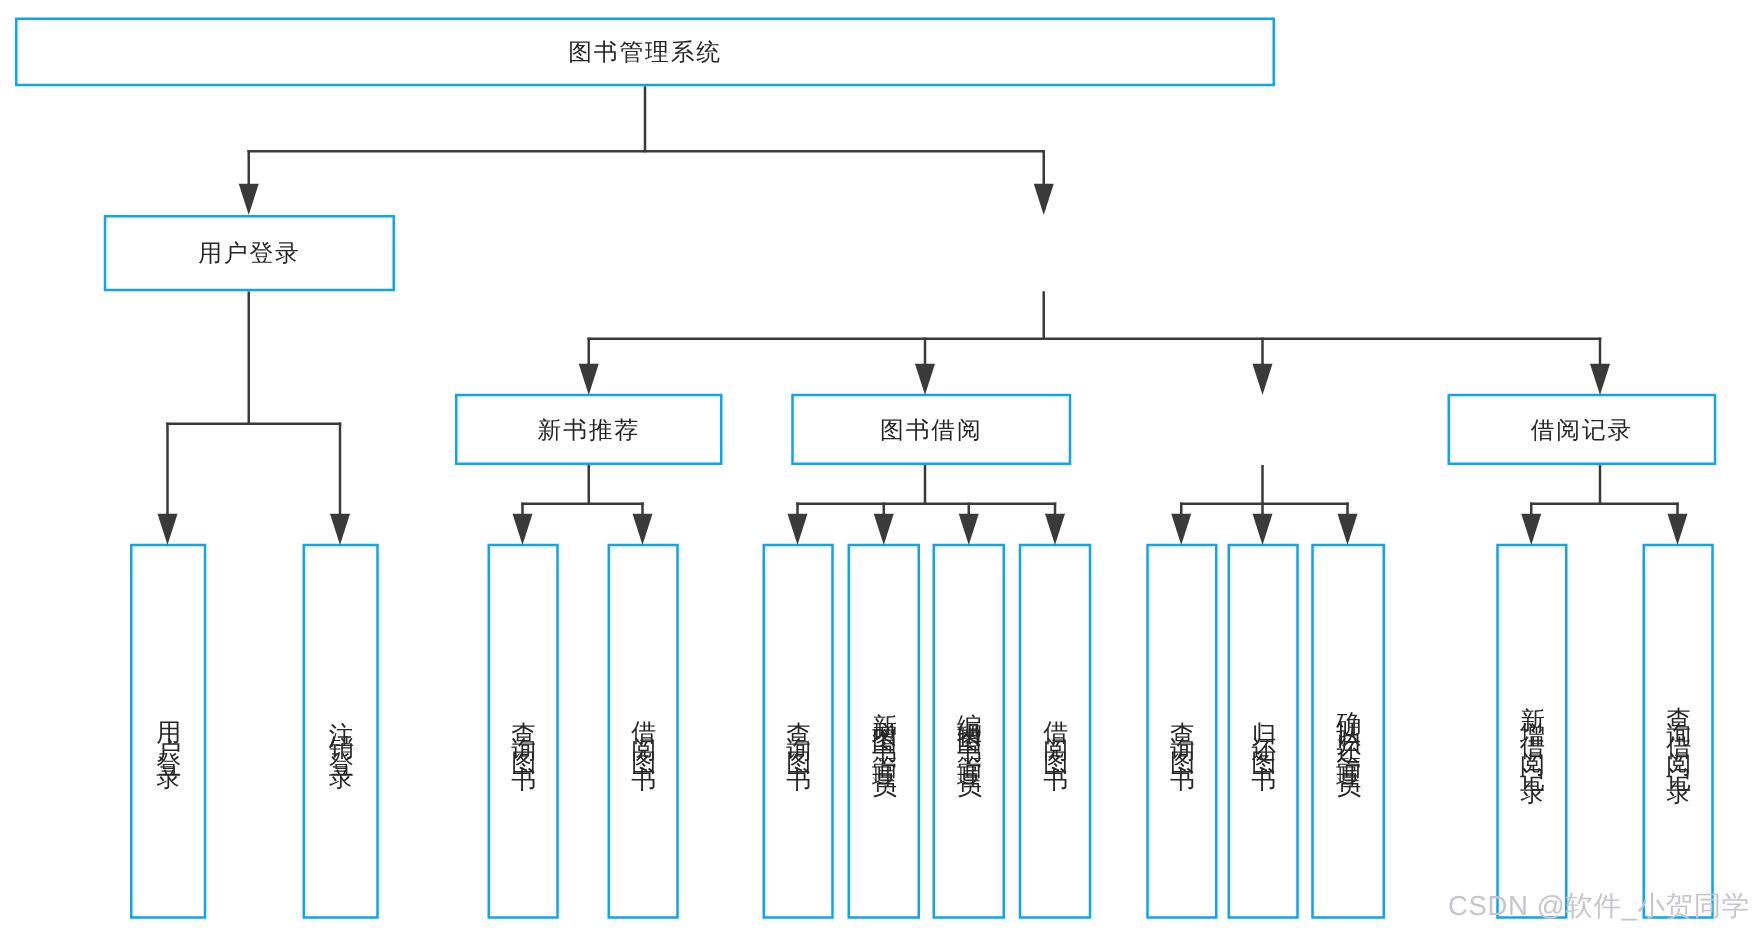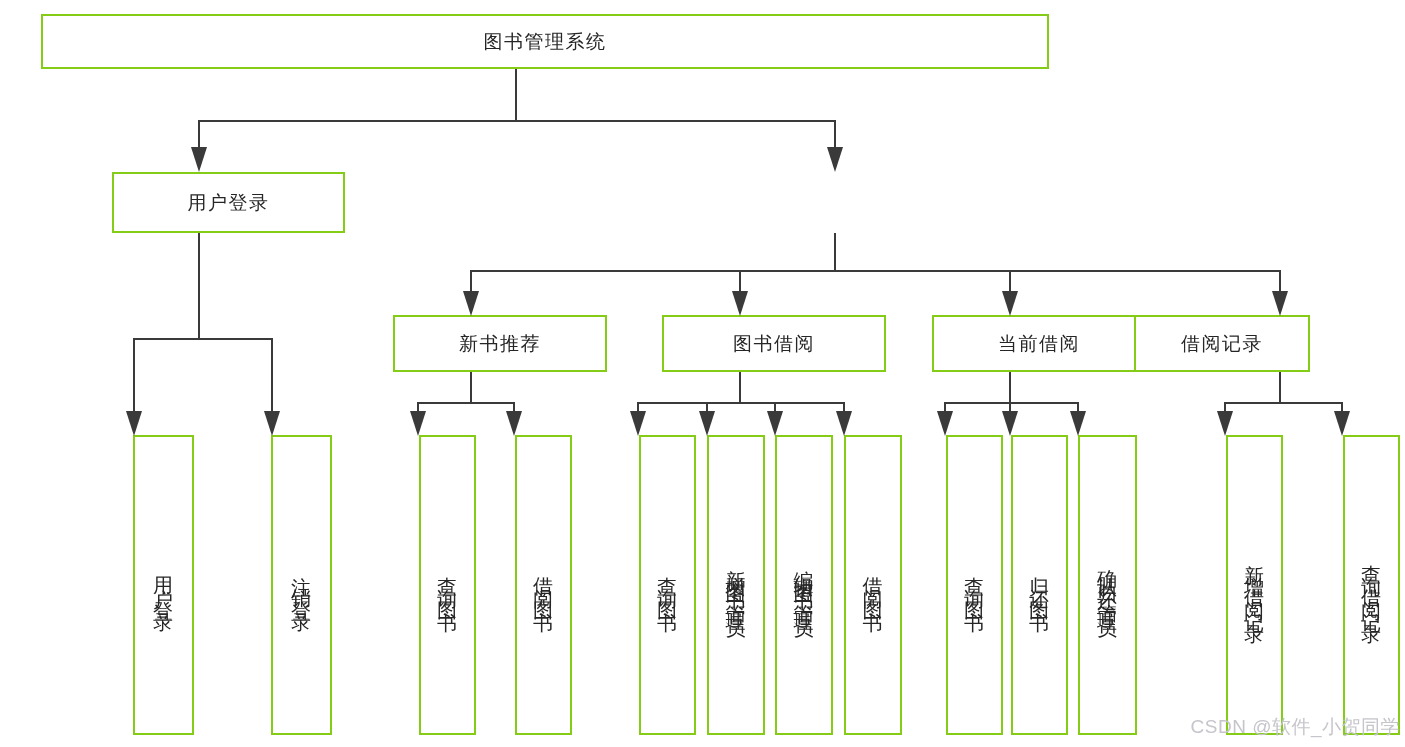--- a/index.html
+++ b/index.html
@@ -7,28 +7,27 @@
     position: relative;
     width: 1405px;
     height: 747px;
     background: #ffffff;
     font-family: "Liberation Sans", sans-serif;
     overflow: hidden;
   }
   .box {
     position: absolute;
     box-sizing: border-box;
-    border: 2px solid #84cc16;
+    border: 2px solid #0ea5e9;
     background: #ffffff;
     display: flex;
     align-items: center;
     justify-content: center;
     color: #262626;
     z-index: 2;
-    margin-left: 29px;
   }
   .hlabel {
     font-size: 19px;
     letter-spacing: 1.5px;
     white-space: nowrap;
   }
   .leaf { top: 435px; height: 300px; }
   .vtext {
     writing-mode: vertical-rl;
     text-orientation: mixed;
@@ -46,21 +45,21 @@
     width: 0; height: 0;
     border-left: 8px solid transparent;
     border-right: 8px solid transparent;
     border-top: 25px solid #3a3a3a;
     z-index: 3;
   }
   .watermark {
     position: absolute;
     right: 5px;
     bottom: 7px;
-    font-size: 19px;
+    font-size: 22px;
     color: #c5c5cb;
     letter-spacing: 0.5px;
     z-index: 5;
     white-space: nowrap;
   }
 </style>
 </head>
 <body>
 
 <div class="canvas">
@@ -75,25 +74,22 @@
 
 
   <div class="box" style="left:364px;top:315px;width:214px;height:57px">
     <span class="hlabel">新书推荐</span>
   </div>
 
   <div class="box" style="left:633px;top:315px;width:224px;height:57px">
     <span class="hlabel">图书借阅</span>
   </div>
 
-  <div class="box" style="left:903px;top:315px;width:214px;height:57px">
-    <span class="hlabel">当前借阅</span>
-  </div>
 
-  <div class="box" style="left:1105px;top:315px;width:176px;height:57px">
+  <div class="box" style="left:1158px;top:315px;width:215px;height:57px">
     <span class="hlabel">借阅记录</span>
   </div>
 
   <div class="box leaf" style="left:104px;width:61px">
     <span class="vtext">用户登录</span>
   </div>
   <div class="box leaf" style="left:242px;width:61px">
     <span class="vtext">注销登录</span>
   </div>
 

